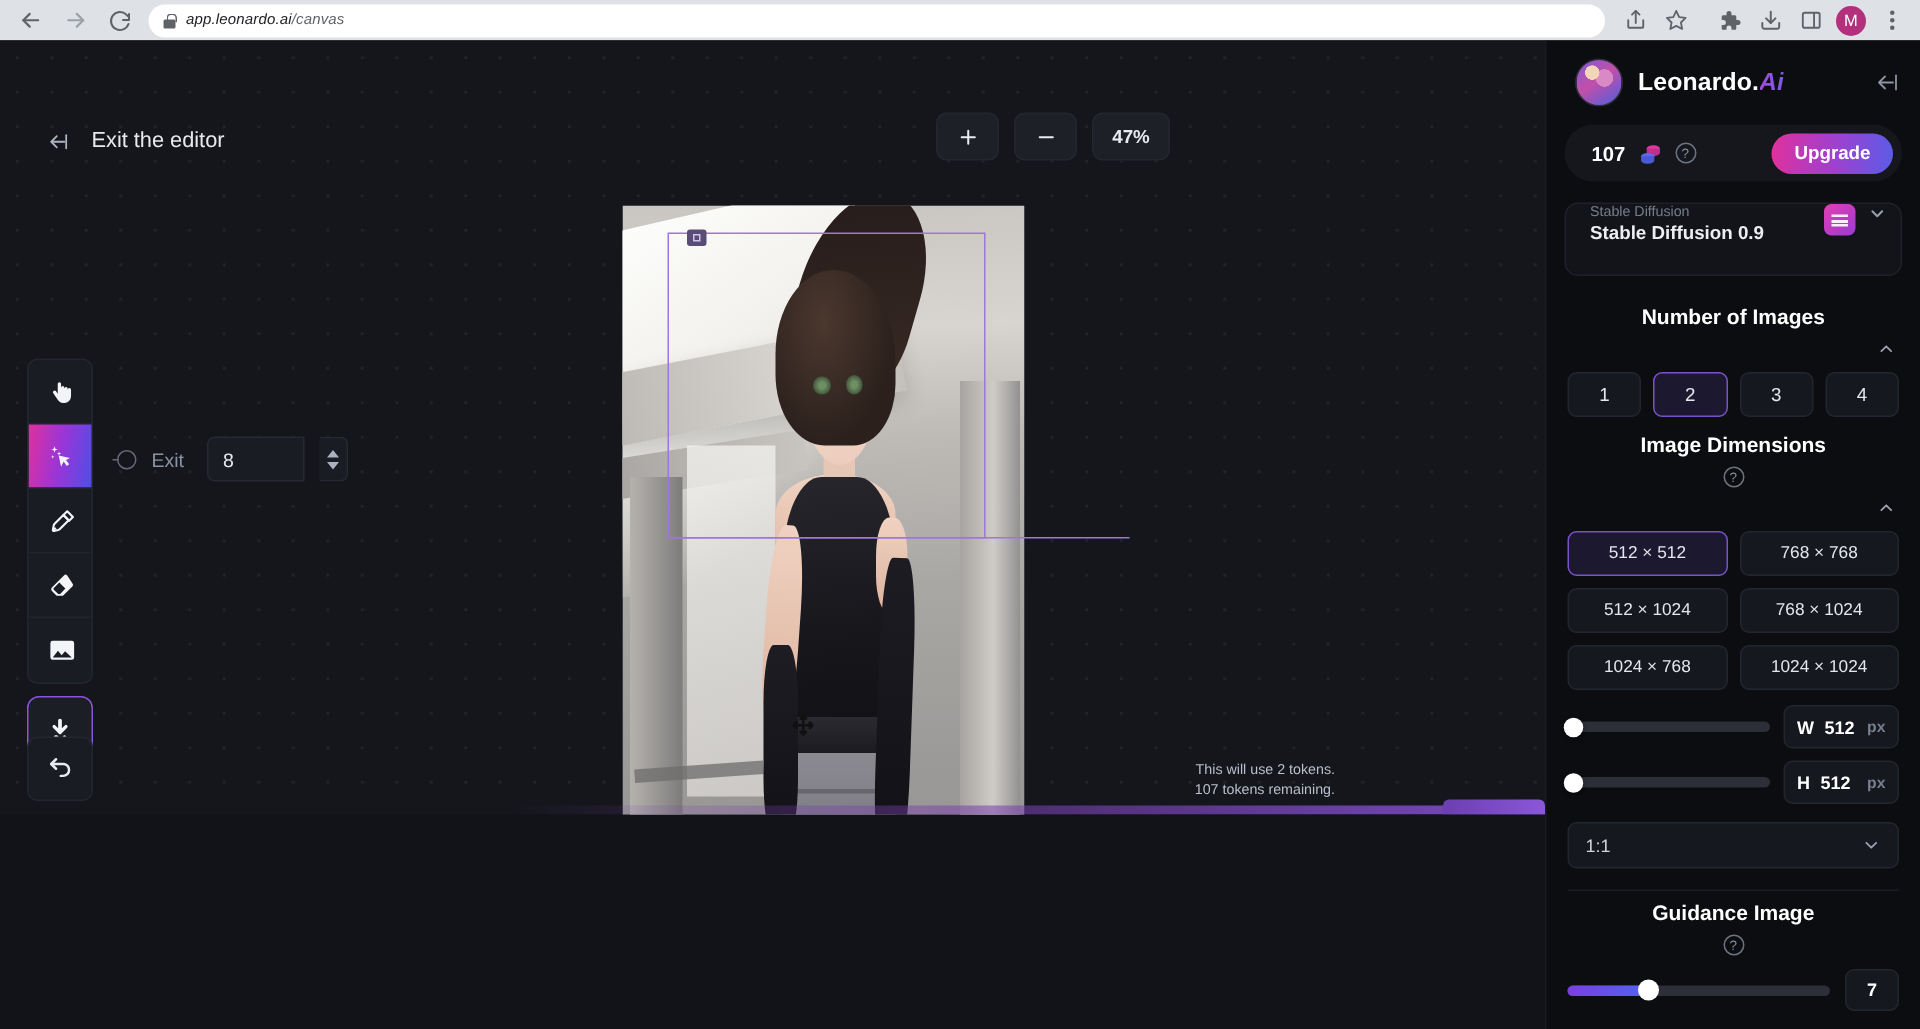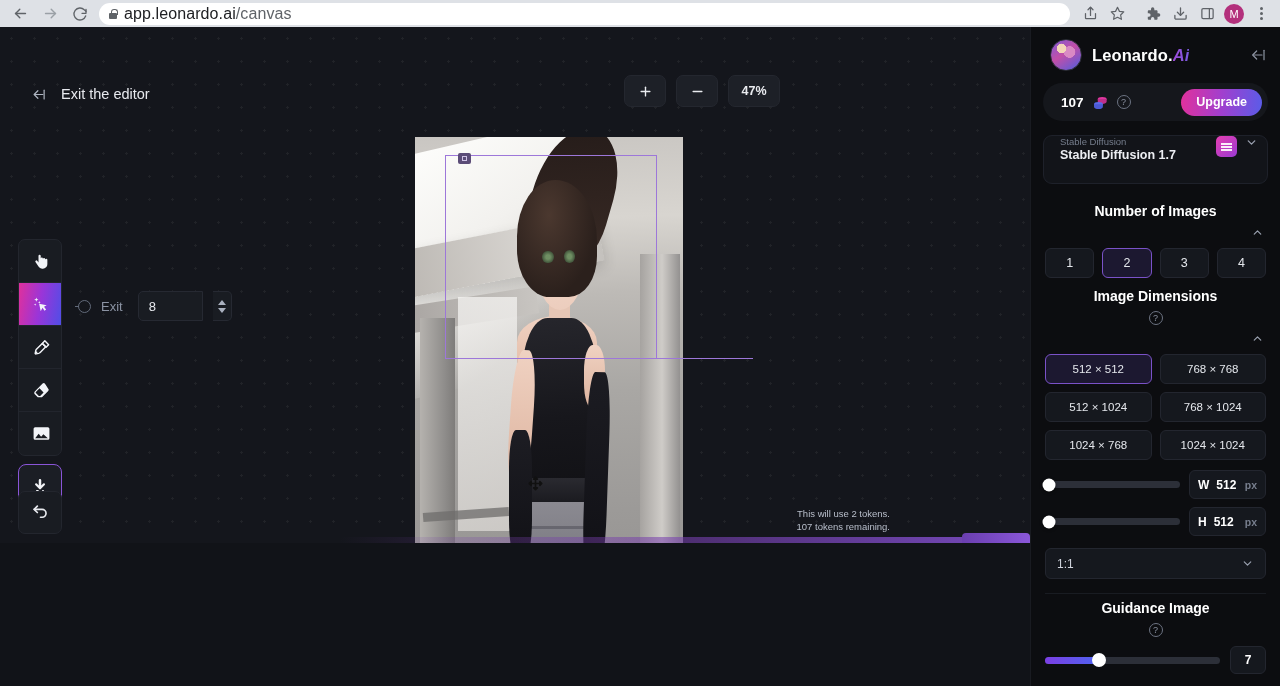--- a/index.html
+++ b/index.html
@@ -48,23 +48,24 @@
     left: 0; bottom: 0; width: 8px; height: 6px;
     background: #5f6368; border-radius: 1px;
   }
   .lock-icon::after {
     content: ""; position: absolute;
     left: 1.5px; top: 0; width: 5px; height: 5px;
     border: 1.4px solid #5f6368; border-bottom: none;
     border-radius: 3px 3px 0 0;
   }
   .url-text {
-    font-size: 16px; color: #202124;
+    font-size: 10px; color: #202124;
     white-space: nowrap; overflow: hidden;
     letter-spacing: .1px;
+    font-style: italic;
   }
   .url-text .dim { color: #5f6368; }
   .tb-icons { display: flex; align-items: center; gap: 1px; flex: none; }
   .tb-ico {
     width: 26px; height: 24px;
     display: flex; align-items: center; justify-content: center;
     color: #5f6368;
   }
   .tb-ico svg { display: block; }
   .ext-sep { width: 8px; }
@@ -852,21 +853,21 @@
           <path d="M2.5 13.5v4c0 1.8 2.9 3.2 6.5 3.2s6.5-1.4 6.5-3.2v-4" fill="#4b59d4"></path>
         </svg>
       </span>
       <span class="help-icon">?</span>
       <span class="upgrade-btn">Upgrade</span>
     </div>
 
     <div class="model-card">
       <div class="model-txt">
         <div class="model-sub">Stable Diffusion</div>
-        <div class="model-title">Stable Diffusion 1.7</div>
+        <div class="model-title">Stable Diffusion 0.9</div>
       </div>
       <span class="model-thumb">
           <i></i>
         </span>
       <span class="chev">
         <svg width="13" height="13" viewBox="0 0 24 24" fill="none" stroke="currentColor" stroke-width="2.4" stroke-linecap="round" stroke-linejoin="round">
             <polyline points="6 9 12 15 18 9"></polyline>
           </svg>
       </span>
     </div>

